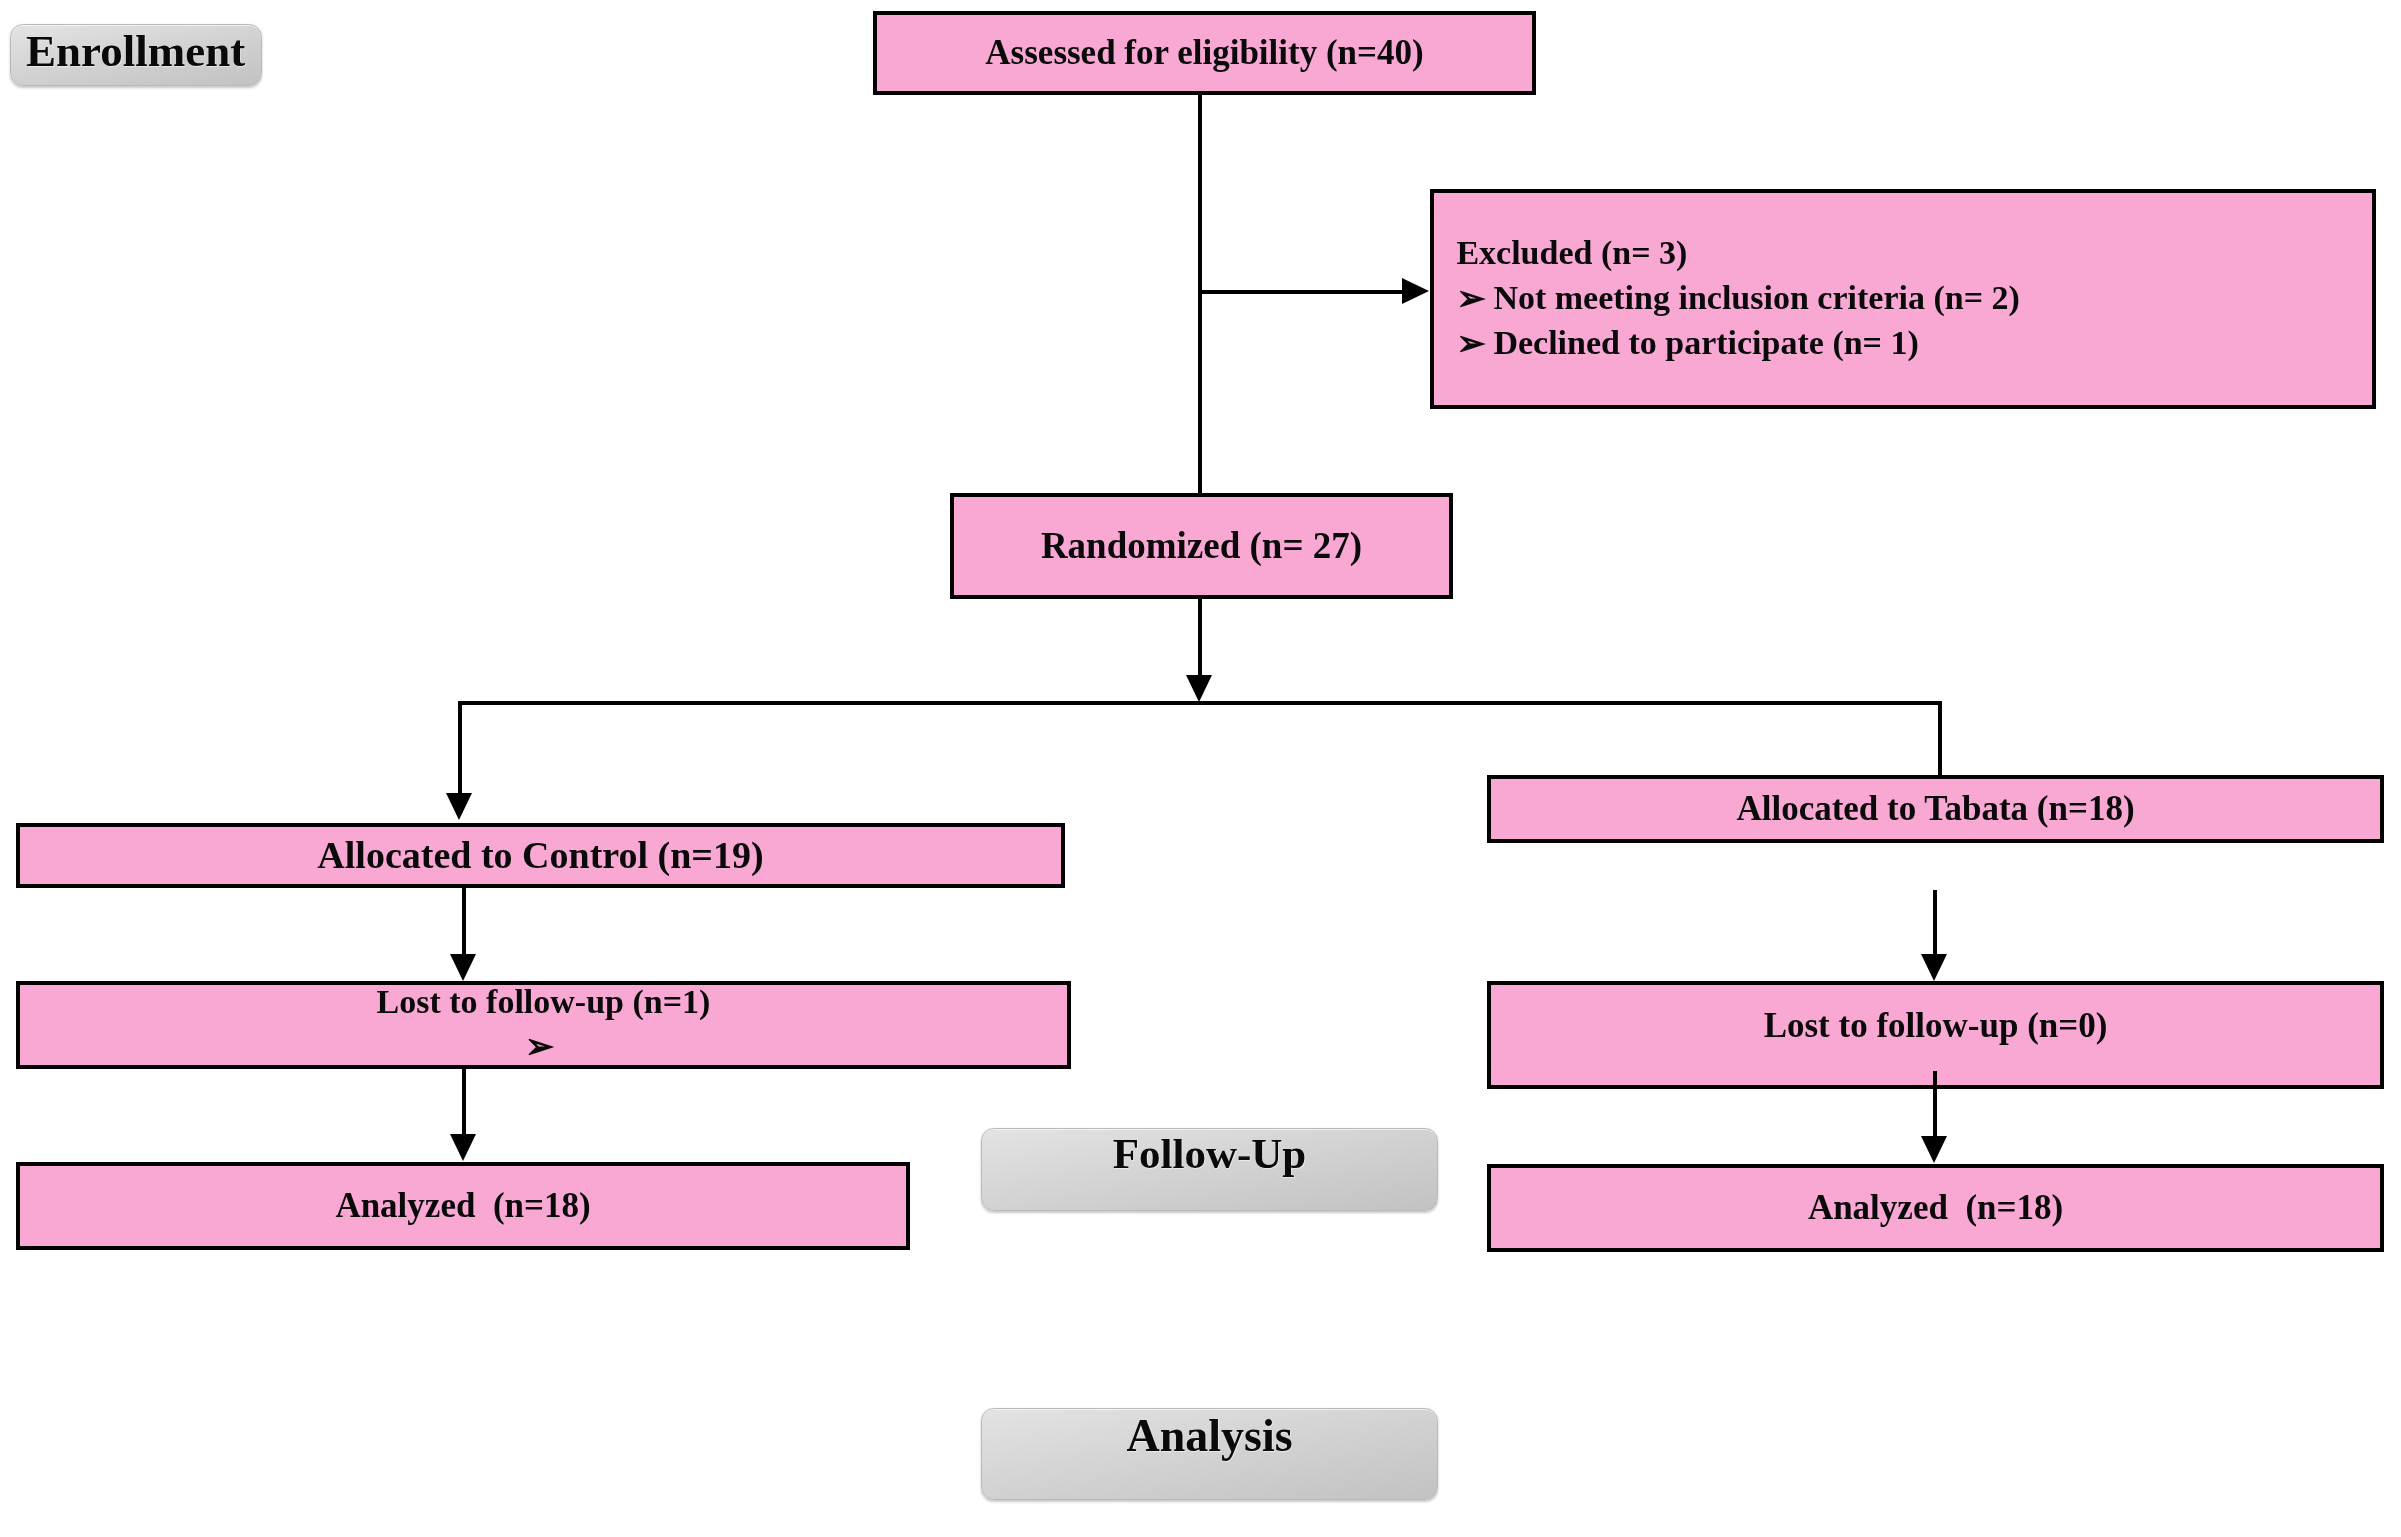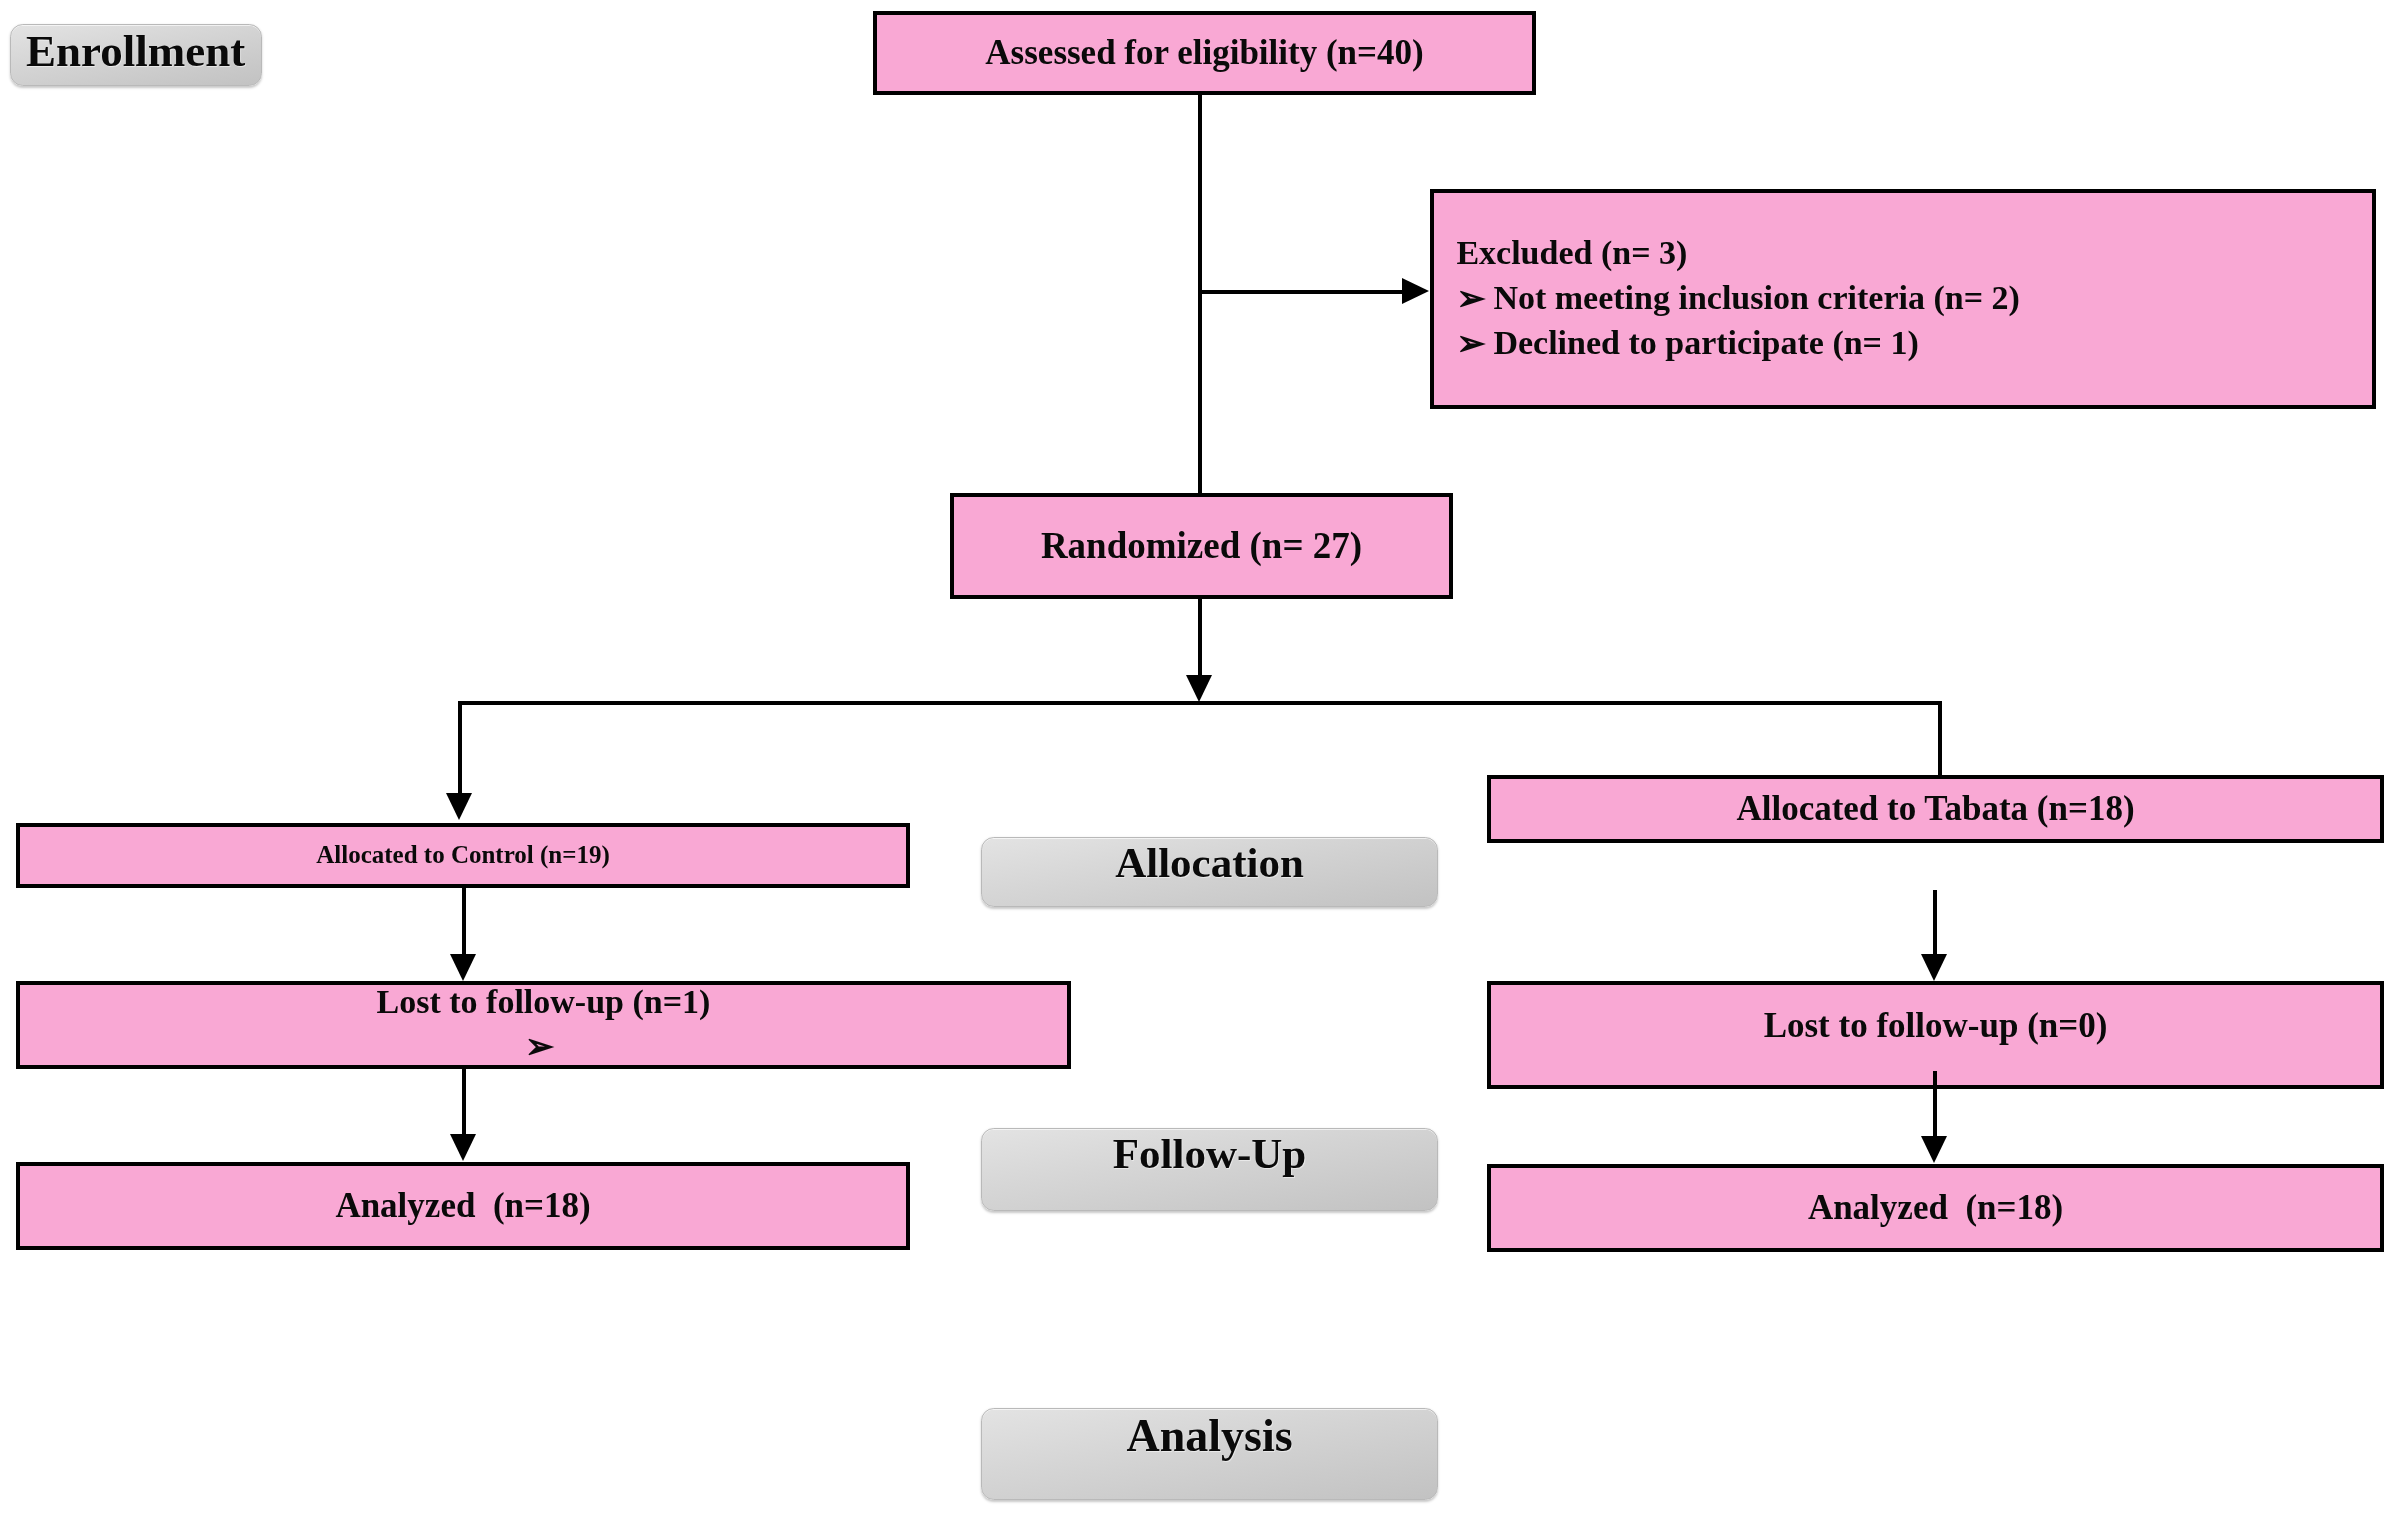--- a/index.html
+++ b/index.html
@@ -95,23 +95,20 @@
 </style>
 </head>
 <body>
 
 <div id="canvas">
 
   <div class="stage" style="left:9.6px; top:24px; width:252px; height:62px; font-size:45px;">
     <span>Enrollment</span>
   </div>
 
-  <div class="stage" style="left:981px; top:837px; width:457px; height:70px; font-size:43px;">
-    <span>Allocation</span>
-  </div>
 
   <div class="stage" style="left:981px; top:1408px; width:457px; height:92px; font-size:46px;">
     <span>Analysis</span>
   </div>
 
   <div class="stage" style="left:981px; top:1128px; width:457px; height:83px; font-size:43px;">
     <span>Follow-Up</span>
   </div>
 
   <div class="box center-text" style="left:873px; top:11.2px; width:663px; height:84px; font-size:35px;">
@@ -143,21 +140,21 @@
   <div class="arrow-down" style="left:1186px; top:675px;"></div>
 
   <div class="hline" style="left:458px; top:701px; width:1484px;"></div>
 
   <div class="vline" style="left:458px; top:701px; height:94px;"></div>
   <div class="arrow-down" style="left:446px; top:793px;"></div>
 
   <div class="vline" style="left:1938px; top:701px; height:94px;"></div>
   <div class="arrow-down" style="left:1926px; top:793px;"></div>
 
-  <div class="box center-text" style="left:16px; top:823px; width:894px; height:65px; font-size:25px;justify-content:center;">
+  <div class="box center-text" style="left:16px; top:823px; width:1049px; height:65px; font-size:38px;justify-content:center;">
     <span class="line">Allocated to Control (n=19)</span>
   </div>
 
   <div class="box center-text" style="left:1487px; top:775px; width:897px; height:68px; font-size:35px;">
     <span class="line">Allocated to Tabata (n=18)</span>
   </div>
 
   <div class="vline" style="left:462px; top:888px; height:68px;"></div>
   <div class="arrow-down" style="left:450px; top:954px;"></div>
 

